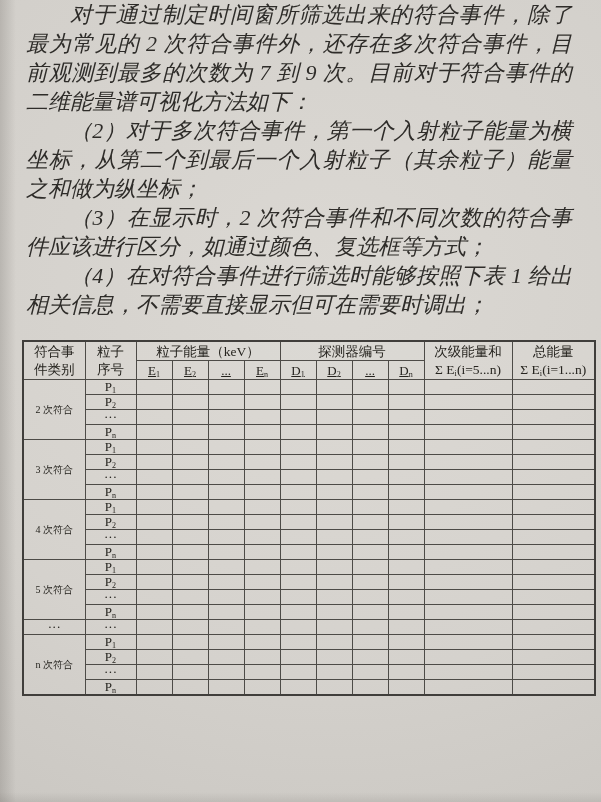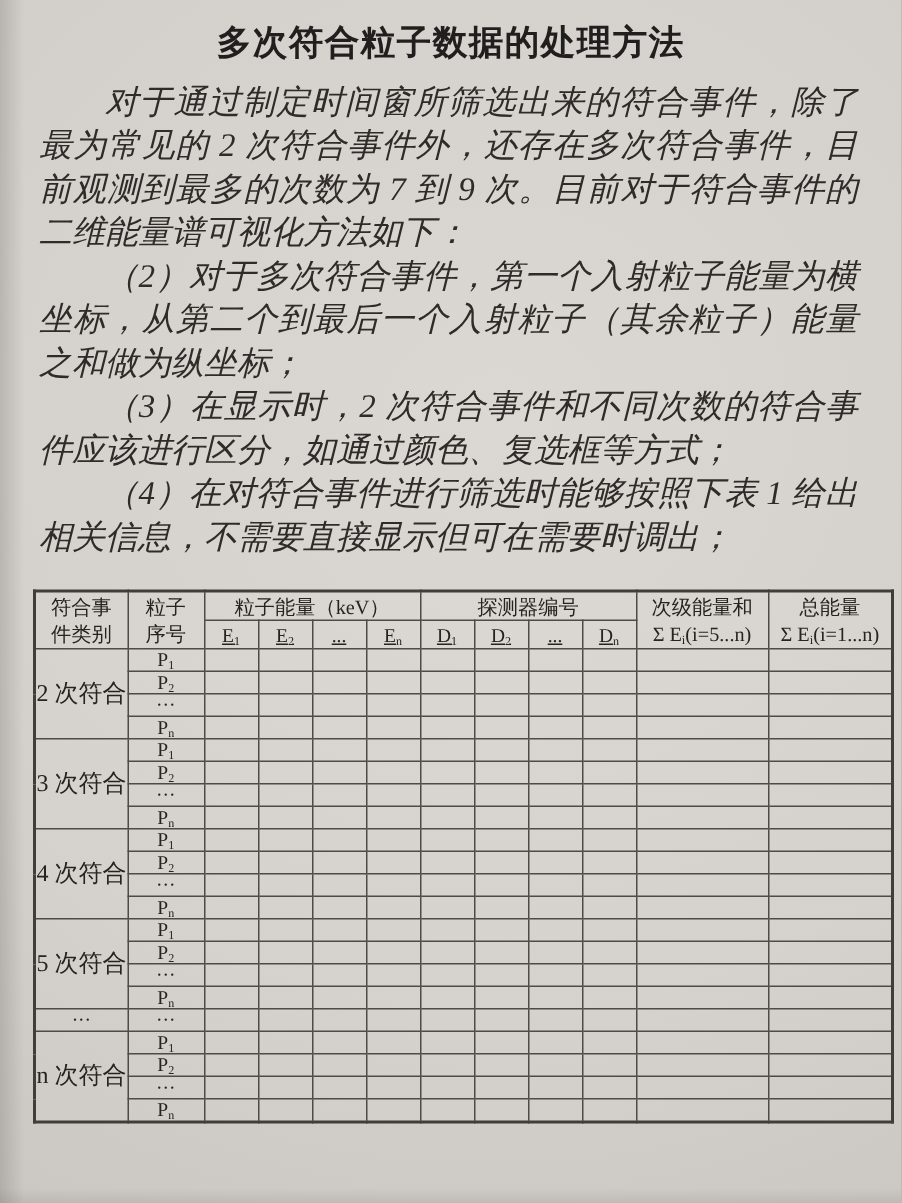--- a/index.html
+++ b/index.html
@@ -72,29 +72,28 @@
     overflow: hidden;
     white-space: nowrap;
   }
   table.data-table {
     border: 2px solid #403e3b;
   }
   thead th { height: 18px; line-height: 17px; font-size: 13.5px; }
   thead tr.subrow th { height: 18px; font-size: 13px; text-decoration: underline; }
   thead .l { display: block; line-height: 18px; font-family: Liberation Serif, serif; }
   tbody td, tbody th { height: 14px; line-height: 14px; font-size: 13px; }
-  td.group-label { font-size: 16px; }
+  td.group-label { font-size: 10px; }
   sub { font-size: 0.62em; vertical-align: -0.25em; line-height: 0; }
 </style>
 </head>
 <body>
 
 <div class="page">
 
-  <h1 class="doc-title">多次符合粒子数据的处理方法</h1>
 
   <div class="body-text">
     <p class="para">对于通过制定时间窗所筛选出来的符合事件，除了最为常见的 2 次符合事件外，还存在多次符合事件，目前观测到最多的次数为 7 到 9 次。目前对于符合事件的二维能量谱可视化方法如下：</p>
     <p class="para">（2）对于多次符合事件，第一个入射粒子能量为横坐标，从第二个到最后一个入射粒子（其余粒子）能量之和做为纵坐标；</p>
     <p class="para">（3）在显示时，2 次符合事件和不同次数的符合事件应该进行区分，如通过颜色、复选框等方式；</p>
     <p class="para">（4）在对符合事件进行筛选时能够按照下表 1 给出相关信息，不需要直接显示但可在需要时调出；</p>
   </div>
 
   <table class="data-table">
     <colgroup>

